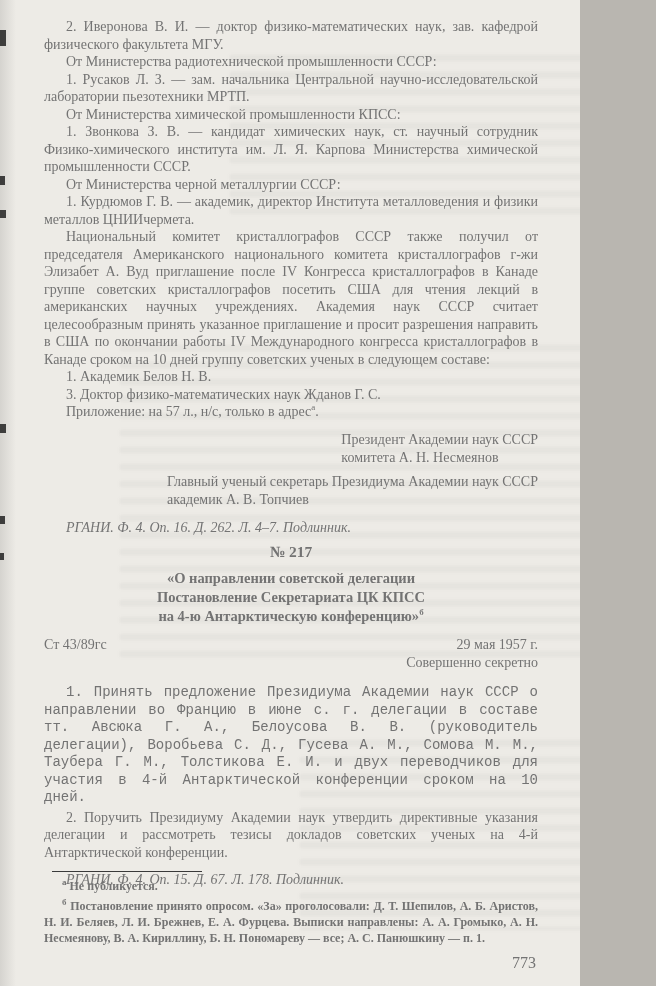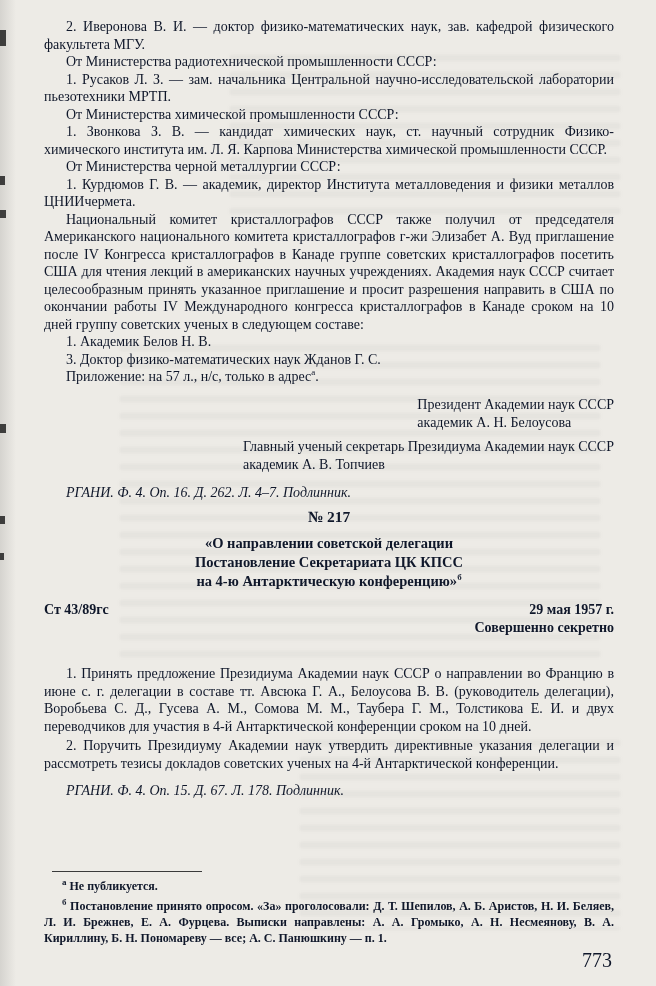--- a/index.html
+++ b/index.html
@@ -4,24 +4,24 @@
 <style>
   * { box-sizing: border-box; }
   html, body { margin: 0; padding: 0; }
   body {
     width: 656px; height: 986px;
     background: #b9b6b0;
     font-family: "Liberation Serif", "DejaVu Serif", serif;
   }
   .page {
     position: relative;
-    width: 656px; height: 986px;
+    width: 580px; height: 986px;
     background: #edebe6;
     overflow: hidden;
-    color: #0f172a;
+    color: #737373;
   }
   .page::before {
     content: '';
     position: absolute; left: 0; top: 0; bottom: 0; width: 16px;
     background: linear-gradient(to right, rgba(40,40,40,0.12), rgba(40,40,40,0));
     pointer-events: none;
   }
   .artifact {
     position: absolute;
     background: #222;
@@ -76,47 +76,47 @@
     font-weight: bold;
     font-size: 14.5px;
     line-height: 19px;
     margin-top: 8px;
   }
   .meta-row {
     display: flex;
     justify-content: space-between;
     align-items: flex-start;
     margin-top: 10px;
-    font-weight: bold;
+    font-weight: normal;
     font-size: 14px;
     line-height: 18px;
   }
   .meta-right { text-align: right; }
-  .para-1 { margin-top: 28px; }
+  .para-1 { margin-top: 12px; font-family: Liberation Mono, monospace; }
   .para-2 { margin-top: 2px; }
   .footnotes {
     position: absolute;
     left: 44px; right: 42px; bottom: 40px; font-weight: bold;
   }
   .fn-rule {
     width: 150px;
     border-top: 1px solid #3a3a3a;
     margin: 0 0 6px 8px;
   }
   .fn {
     font-size: 12px;
     line-height: 16px;
     text-align: justify;
     text-indent: 18px;
   }
   .fn + .fn { margin-top: 4px; }
   .page-number {
     position: absolute;
     right: 44px; bottom: 14px;
-    font-size: 20px;
+    font-size: 16px;
   }
 </style>
 </head>
 <body>
 
 <div class="page">
 
   <div class="artifact" style="left:0; top:30px;  width:6px; height:16px;"></div>
   <div class="artifact" style="left:0; top:176px; width:5px; height:9px;"></div>
   <div class="artifact" style="left:0; top:210px; width:6px; height:8px;"></div>
@@ -127,32 +127,32 @@
   <div class="bleed" style="left:230px; top:55px;  width:390px; height:160px;"></div>
   <div class="bleed" style="left:120px; top:345px; width:480px; height:320px;"></div>
   <div class="bleed" style="left:300px; top:740px; width:320px; height:190px;"></div>
 
   <div class="content">
 
     <section>
       <p>2. Иверонова В. И. — доктор физико-математических наук, зав. кафедрой физического факультета МГУ.</p>
       <p>От Министерства радиотехнической промышленности СССР:</p>
       <p>1. Русаков Л. З. — зам. начальника Центральной научно-исследовательской лаборатории пьезотехники МРТП.</p>
-      <p>От Министерства химической промышленности СССР:</p>
+      <p>От Министерства химической промышленности КПСС:</p>
       <p>1. Звонкова З. В. — кандидат химических наук, ст. научный сотрудник Физико-химического института им. Л. Я. Карпова Министерства химической промышленности СССР.</p>
       <p>От Министерства черной металлургии СССР:</p>
       <p>1. Курдюмов Г. В. — академик, директор Института металловедения и физики металлов ЦНИИчермета.</p>
       <p>Национальный комитет кристаллографов СССР также получил от председателя Американского национального комитета кристаллографов г-жи Элизабет А. Вуд приглашение после IV Конгресса кристаллографов в Канаде группе советских кристаллографов посетить США для чтения лекций в американских научных учреждениях. Академия наук СССР считает целесообразным принять указанное приглашение и просит разрешения направить в США по окончании работы IV Международного конгресса кристаллографов в Канаде сроком на 10 дней группу советских ученых в следующем составе:</p>
       <p>1. Академик Белов Н. В.</p>
       <p>3. Доктор физико-математических наук Жданов Г. С.</p>
       <p><span>Приложение: на 57 л., н/с, только в адрес</span><sup>а</sup><span>.</span></p>
 
       <div class="sig-block sig-first">
         <div>Президент Академии наук СССР</div>
-        <div>академик А. Н. Белоусова</div>
+        <div>комитета А. Н. Несмеянов</div>
       </div>
       <div class="sig-block sig-second">
         <div>Главный ученый секретарь Президиума Академии наук СССР</div>
         <div>академик А. В. Топчиев</div>
       </div>
 
       <p class="source">РГАНИ. Ф. 4. Оп. 16. Д. 262. Л. 4–7. Подлинник.</p>
     </section>
 
     <section>

